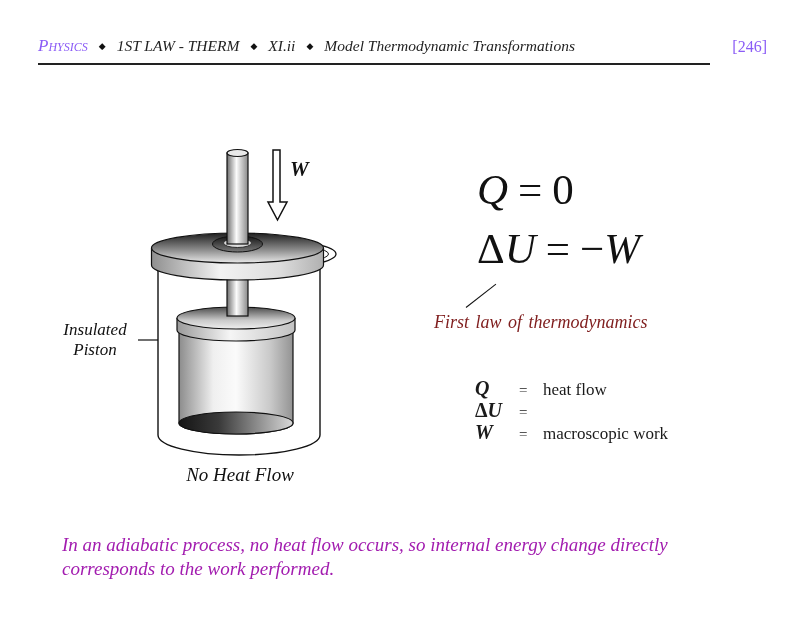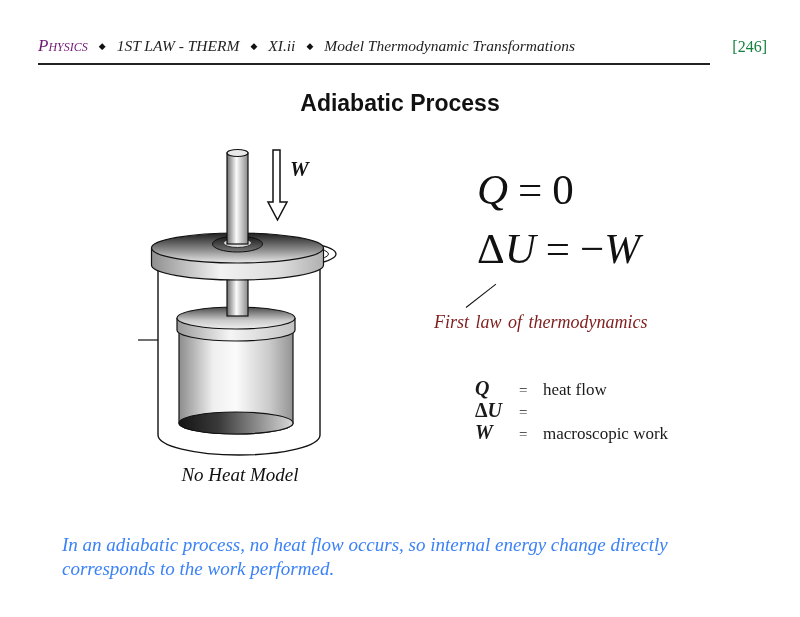--- a/index.html
+++ b/index.html
@@ -22,41 +22,41 @@
     display: flex;
     align-items: baseline;
     border-bottom: 2px solid #222;
     padding-bottom: 7px;
     white-space: nowrap;
   }
   .header .course {
     font-style: italic;
     font-variant: small-caps;
     font-size: 17px;
-    color: #701a75;
+    color: #8b5cf6;
   }
   .header .crumb {
     font-style: italic;
     font-size: 15.5px;
     color: #222;
     text-align: right;
   }
   .header .diamond {
     font-size: 9px;
     font-style: normal;
     margin: 0 11px;
     position: relative;
     top: -2px;
     color: #111;
   }
   .page-number {
     position: absolute;
     right: 33px; top: 38px;
     font-size: 16px;
-    color: #15803d;
+    color: #8b5cf6;
   }
 
   
   .title {
     position: absolute;
     left: 0; top: 90px;
     width: 100%;
     text-align: center;
     font-family: "Liberation Sans", sans-serif;
     font-weight: bold;
@@ -148,40 +148,39 @@
   .def-meaning { font-size: 17px; white-space: nowrap; text-align: center; }
 
   
   .footer-note {
     position: absolute;
     left: 62px; top: 533px;
     width: 688px;
     font-style: italic;
     font-size: 19px;
     line-height: 24px;
-    color: #3b82f6;
+    color: #a21caf;
   }
 </style>
 </head>
 <body>
 
 <div class="page">
 
   <div class="header">
     <span class="course">Physics</span>
     <span class="diamond">◆</span>
     <span class="crumb">1ST LAW - THERM</span>
     <span class="diamond">◆</span>
     <span class="crumb">XI.ii</span>
     <span class="diamond">◆</span>
     <span class="crumb">Model Thermodynamic Transformations</span>
   </div>
   <div class="page-number">[246]</div>
 
-  <div class="title">Adiabatic Process</div>
 
   <svg class="diagram" width="310" height="350" viewBox="0 0 310 350">
     <defs>
       <linearGradient id="gRod" x1="0" y1="0" x2="1" y2="0">
         <stop offset="0" stop-color="#6e6e6e"></stop>
           <stop offset="0.45" stop-color="#fbfbfb"></stop>
           <stop offset="1" stop-color="#8a8a8a"></stop>
       </linearGradient>
       <linearGradient id="gLidTop" x1="0" y1="0" x2="0" y2="1">
         <stop offset="0" stop-color="#1f1f1f"></stop>
@@ -244,21 +243,25 @@
 
     <rect x="177" y="13" width="21" height="91" fill="url(#gRod)" stroke="#111" stroke-width="1.2"></rect>
     <ellipse cx="187.5" cy="13" rx="10.5" ry="3.5" fill="#e8e8e8" stroke="#111" stroke-width="1.1"></ellipse>
 
     <polygon points="223,10 230,10 230,62 237,62 227.5,80 218,62 223,62" fill="#ffffff" stroke="#111" stroke-width="1.5"></polygon>
 
     <line x1="88" y1="200" x2="108" y2="200" stroke="#111" stroke-width="1.2"></line>
   </svg>
 
   <div class="w-label">W</div>
-  <div class="no-heat">No Heat Model</div>
+  <div class="insulated-label">
+    <div>Insulated</div>
+    <div>Piston</div>
+  </div>
+  <div class="no-heat">No Heat Flow</div>
 
   <div class="eq eq1"><span class="it">Q</span><span class="sign">=</span><span>0</span></div>
   <div class="eq eq2"><span>Δ</span><span class="it">U</span><span class="sign">=</span><span>−</span><span class="it">W</span></div>
 
   <div class="pointer-line"></div>
   <div class="first-law">
     <div>First law of thermodynamics</div>
   </div>
 
   <div class="defs">

